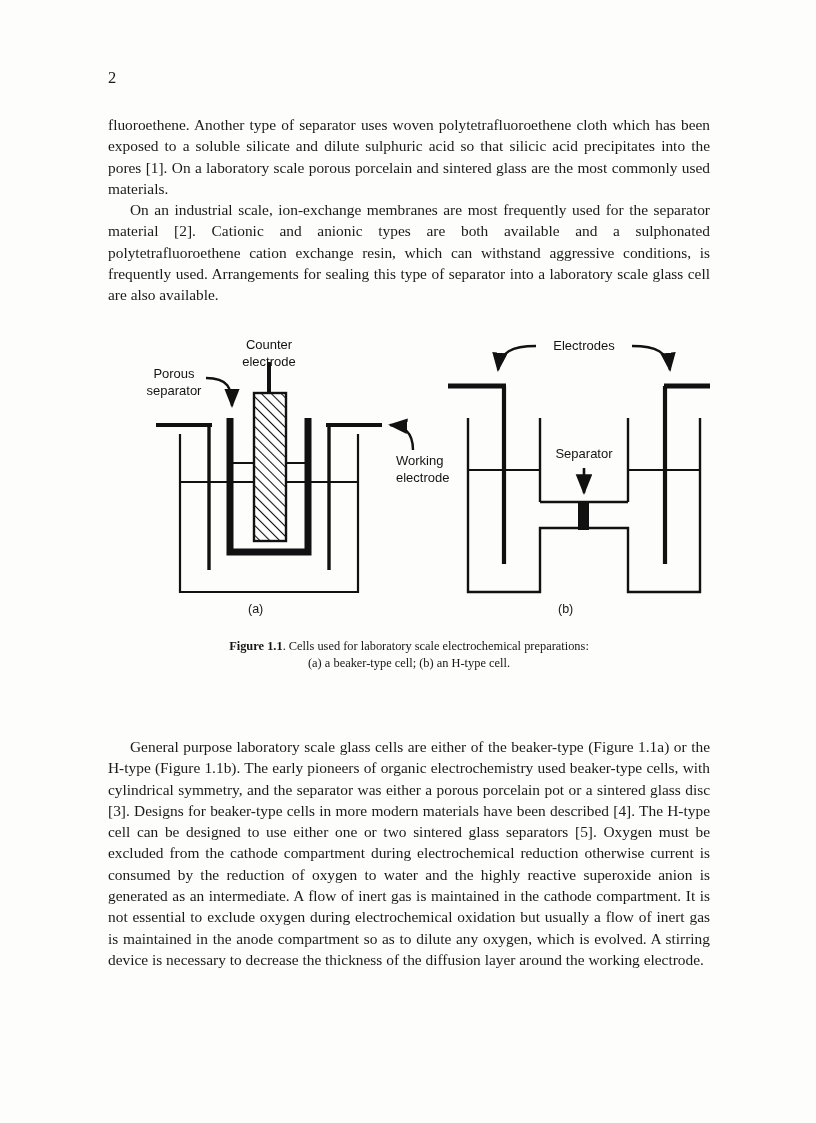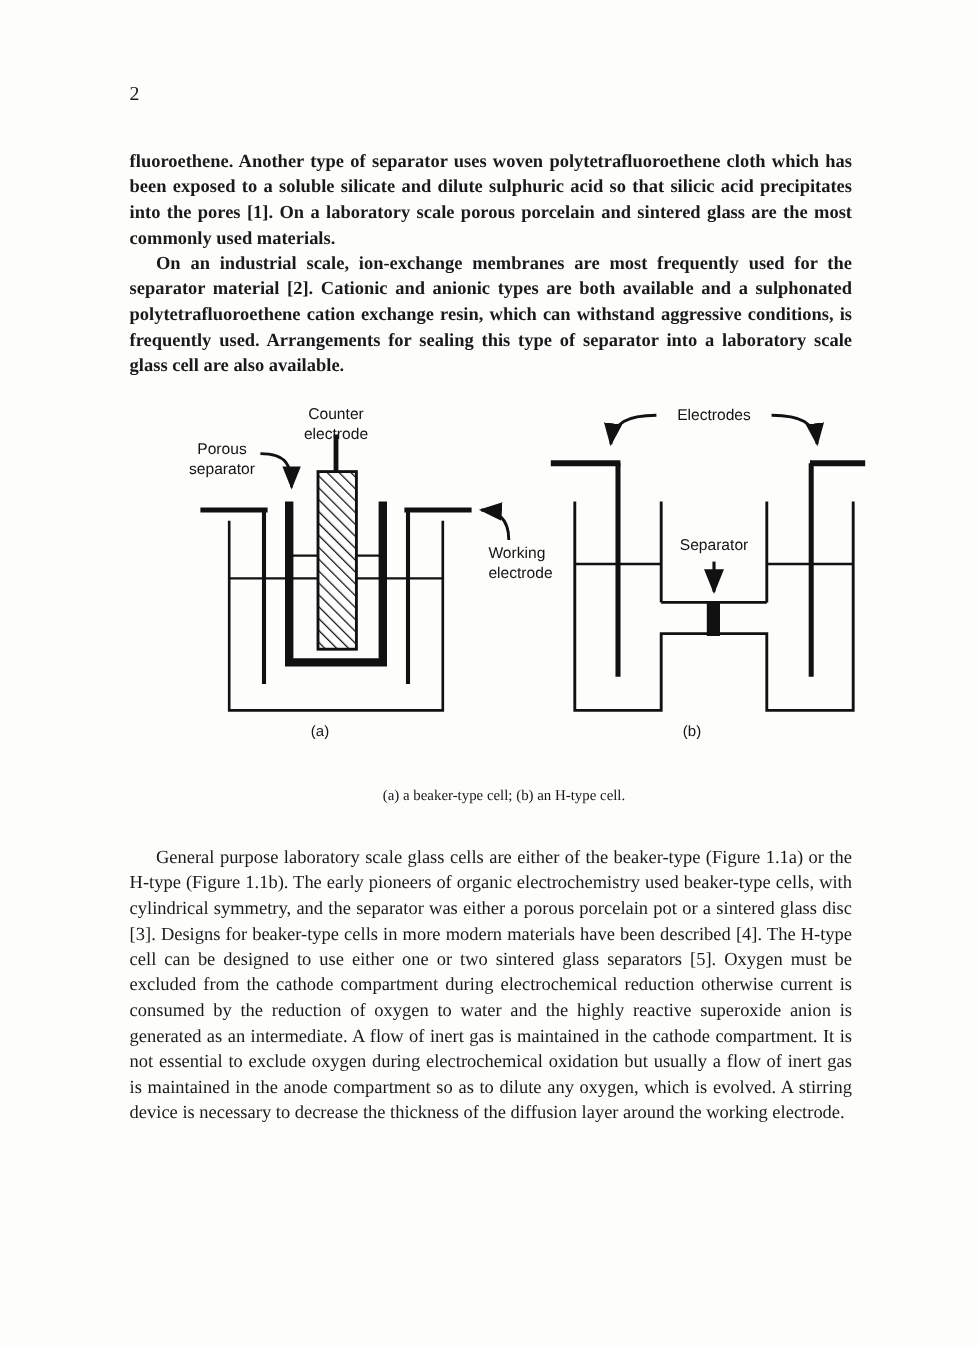--- a/index.html
+++ b/index.html
@@ -46,34 +46,34 @@
 
   
   .textblock {
     position: absolute;
     left: 108px;
     width: 602px;
     text-align: justify;
     font-size: 15.4px;
     line-height: 21.3px;
   }
-  .textblock.first { top: 124px; font-weight: bold; }
-  .textblock.last  { top: 704px; }
+  .textblock.first { top: 114px; }
+  .textblock.last  { top: 736px; }
 
   .textblock p {
     margin: 0;
   }
   .textblock p.indent {
     text-indent: 22px;
   }
 
   
   .figure {
     position: absolute;
-    left: 119px;
+    left: 108px;
     top: 330px;
     width: 602px;
     height: 360px;
   }
   .fig-canvas {
     position: absolute;
     left: 0;
     top: 0;
     width: 602px;
     height: 300px;
@@ -188,20 +188,21 @@
 
         <text class="svg-label" x="476" y="128" text-anchor="middle">Separator</text>
         <path d="M 476,138 L 476,163" fill="none" stroke="#111111" stroke-width="2.6" marker-end="url(#arrowhead)"></path>
       </g>
     </svg>
 
     <span class="sub-label a">(a)</span>
     <span class="sub-label b">(b)</span>
 
     <div class="fig-caption">
+      <span><b>Figure 1.1</b><span>. Cells used for laboratory scale electrochemical preparations:</span></span>
       <br>
       <span>(a) a beaker-type cell; (b) an H-type cell.</span>
     </div>
   </div>
 
   <div class="textblock last">
     <p class="indent">General purpose laboratory scale glass cells are either of the beaker-type (Figure 1.1a) or the H-type (Figure 1.1b). The early pioneers of organic electrochemistry used beaker-type cells, with cylindrical symmetry, and the separator was either a porous porcelain pot or a sintered glass disc [3]. Designs for beaker-type cells in more modern materials have been described [4]. The H-type cell can be designed to use either one or two sintered glass separators [5]. Oxygen must be excluded from the cathode compartment during electrochemical reduction otherwise current is consumed by the reduction of oxygen to water and the highly reactive superoxide anion is generated as an intermediate. A flow of inert gas is maintained in the cathode compartment. It is not essential to exclude oxygen during electrochemical oxidation but usually a flow of inert gas is maintained in the anode compartment so as to dilute any oxygen, which is evolved. A stirring device is necessary to decrease the thickness of the diffusion layer around the working electrode.</p>
   </div>
 
 </div>

